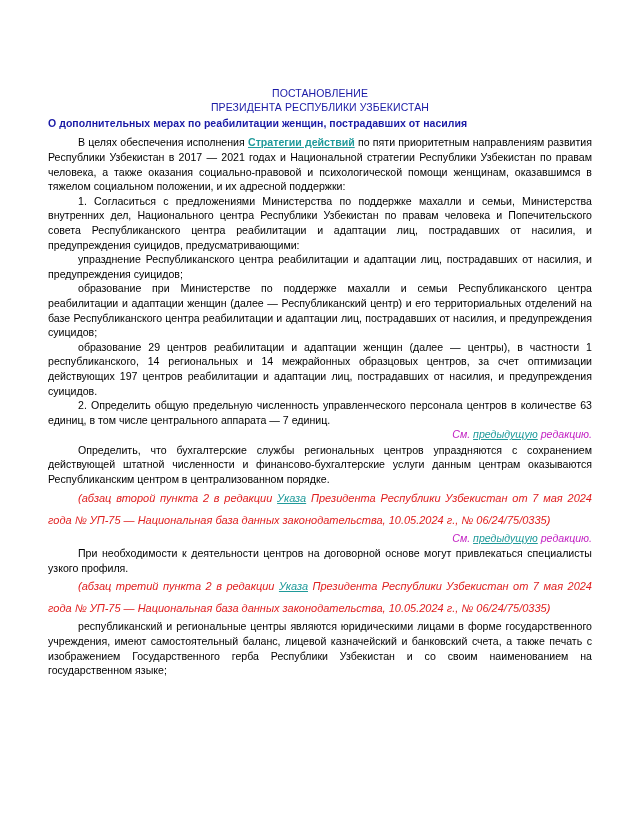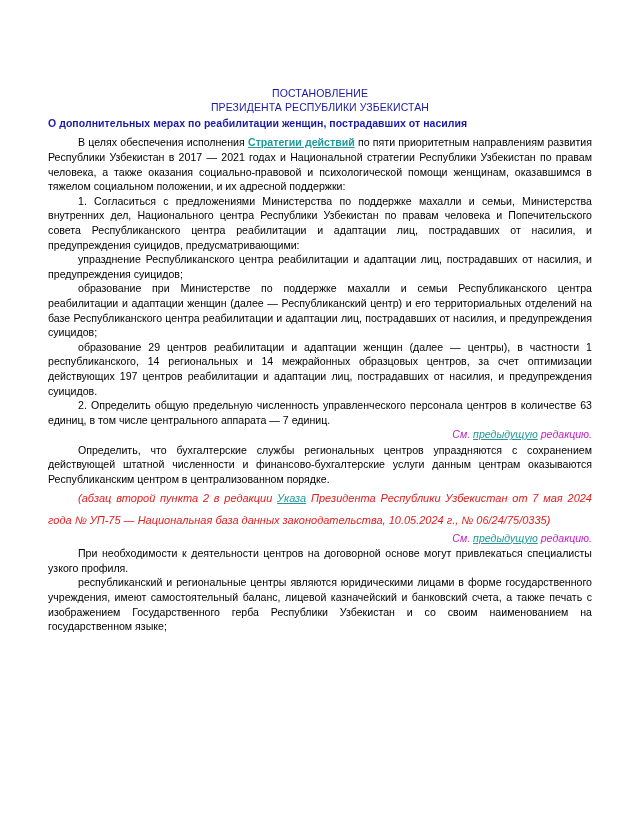--- a/index.html
+++ b/index.html
@@ -129,18 +129,19 @@
     <p class="rev-note"><span>См. </span><a class="link-rev" href="#">предыдущую</a><span> редакцию.</span></p>
 
     <p class="para indent">Определить, что бухгалтерские службы региональных центров упраздняются с сохранением действующей штатной численности и финансово-бухгалтерские услуги данным центрам оказываются Республиканским центром в централизованном порядке.</p>
 
     <p class="edit-note"><span>(абзац второй пункта 2 в редакции </span><a class="link-red" href="#">Указа</a><span> Президента Республики Узбекистан от 7 мая 2024 года № УП-75 — Национальная база данных законодательства, 10.05.2024 г., № 06/24/75/0335)</span></p>
 
     <p class="rev-note"><span>См. </span><a class="link-rev" href="#">предыдущую</a><span> редакцию.</span></p>
 
     <p class="para indent">При необходимости к деятельности центров на договорной основе могут привлекаться специалисты узкого профиля.</p>
 
+    <p class="edit-note"><span>(абзац третий пункта 2 в редакции </span><a class="link-red" href="#">Указа</a><span> Президента Республики Узбекистан от 7 мая 2024 года № УП-75 — Национальная база данных законодательства, 10.05.2024 г., № 06/24/75/0335)</span></p>
 
 
     <p class="para indent">республиканский и региональные центры являются юридическими лицами в форме государственного учреждения, имеют самостоятельный баланс, лицевой казначейский и банковский счета, а также печать с изображением Государственного герба Республики Узбекистан и со своим наименованием на государственном языке;</p>
 
   </div>
 </div>
 
 </body></html>

